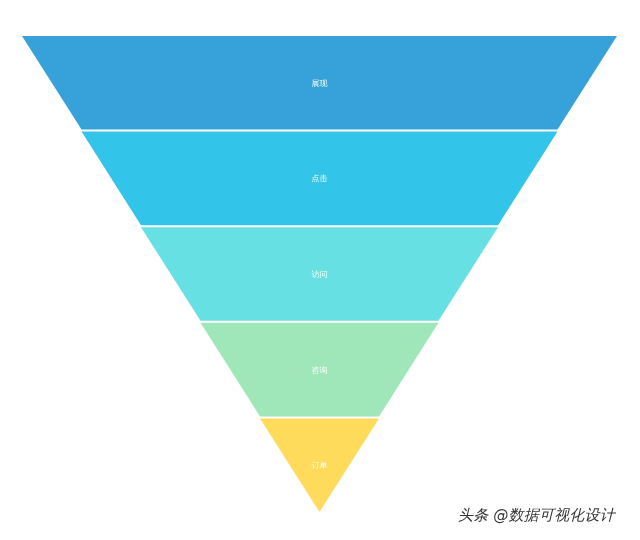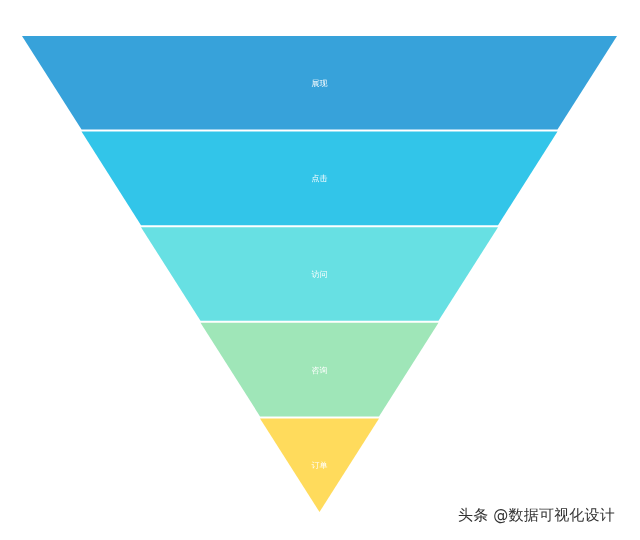--- a/index.html
+++ b/index.html
@@ -3,21 +3,21 @@
   <meta charset="utf-8">
   <style>
     html, body { margin: 0; padding: 0; background: #ffffff; }
     body { width: 640px; height: 540px; position: relative; overflow: hidden; font-family: "DejaVu Sans", sans-serif; }
     #chart { position: absolute; left: 0; top: 0; width: 640px; height: 540px; }
     .funnel-label { font-family: "DejaVu Sans", sans-serif; font-size: 8px; fill: #ffffff; }
     .watermark {
       position: absolute; left: 458px; top: 506px;
       font-family: "DejaVu Sans", sans-serif; font-size: 15px; color: #333333;
       text-shadow: 0 0 2px #ffffff, 0 0 2px #ffffff;
-      white-space: nowrap; letter-spacing: 0.2px;
+      white-space: nowrap; letter-spacing: 0.2px; font-style: italic;
     }
   </style>
 </head>
 <body>
 
 <svg id="chart" width="640" height="540" viewBox="0 0 640 540">
   <g id="funnel-layers">
       <polygon points="22,36 617,36 557.5,129.6 81.5,129.6" fill="#37a2da"></polygon>
       <polygon points="81.5,131.6 557.5,131.6 498,225.2 141,225.2" fill="#32c5e9"></polygon>
       <polygon points="141,227.2 498,227.2 438.5,320.79999999999995 200.5,320.79999999999995" fill="#67e0e3"></polygon>

